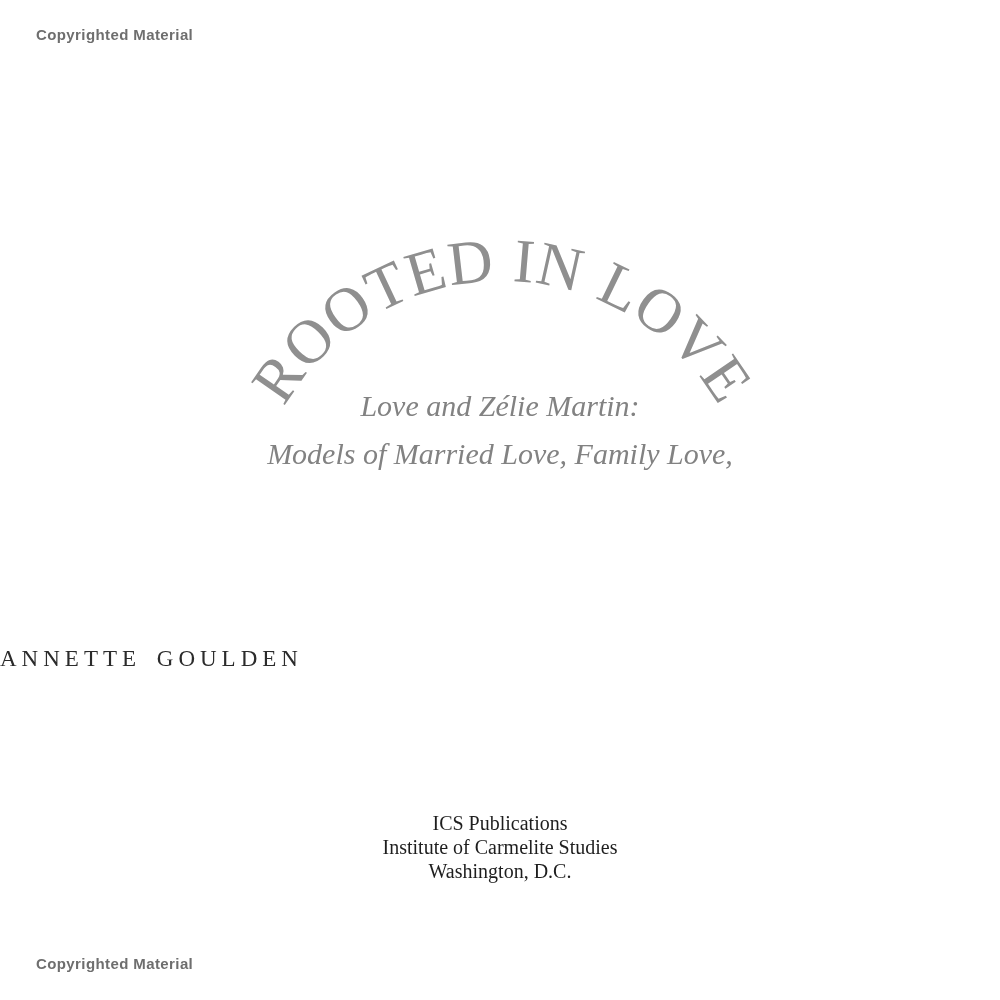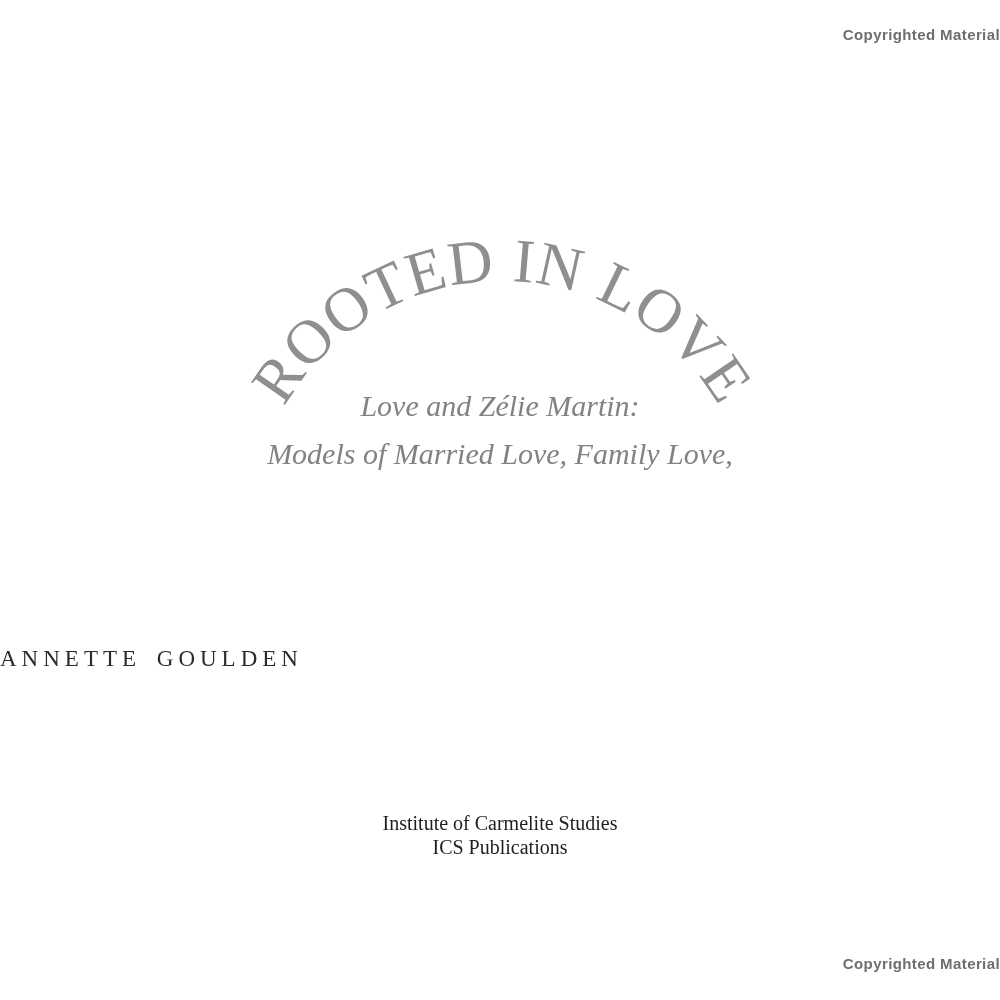--- a/index.html
+++ b/index.html
@@ -21,21 +21,21 @@
     position: relative;
     width: 1000px;
     height: 1000px;
     background: var(--background);
     font-family: "Liberation Serif", "DejaVu Serif", serif;
   }
   .notice {
     position: absolute;
     left: 0;
     width: 100%;
-    text-align: right;
+    text-align: left;
     font-family: "Liberation Sans", "DejaVu Sans", sans-serif;
     font-weight: bold;
     font-size: 15px;
     line-height: 16px;
     letter-spacing: 0.4px;
     color: var(--notice-gray);
     padding-left: 36px;
   }
   .notice-top { top: 27px; }
   .notice-bottom { top: 956px; }
@@ -101,19 +101,20 @@
   </svg>
 
   <div class="subtitle">
     <div>Love and Zélie Martin:</div>
     <div>Models of Married Love, Family Love,</div>
   </div>
 
   <div class="author">ANNETTE GOULDEN</div>
 
   <div class="publisher">
+    <div>ICS Publications</div>
     <div>Institute of Carmelite Studies</div>
-    <div>ICS Publications</div>
+    <div>Washington, D.C.</div>
   </div>
 
   <div class="notice notice-bottom">Copyrighted Material</div>
 
 </div>
 
 </body></html>

